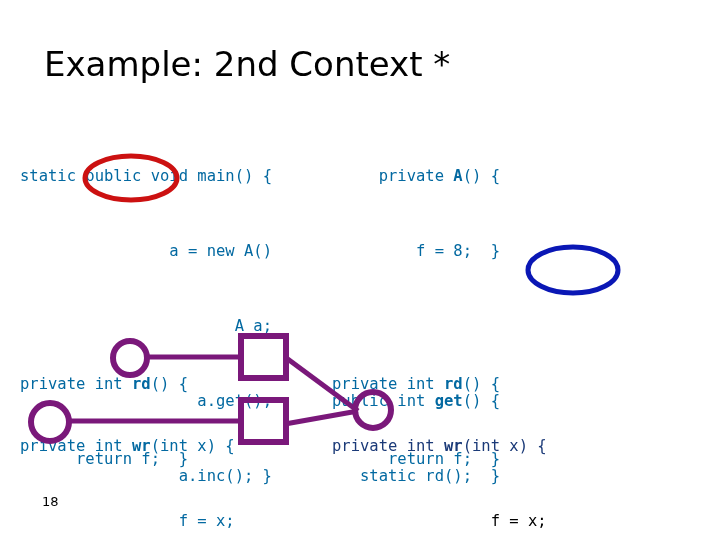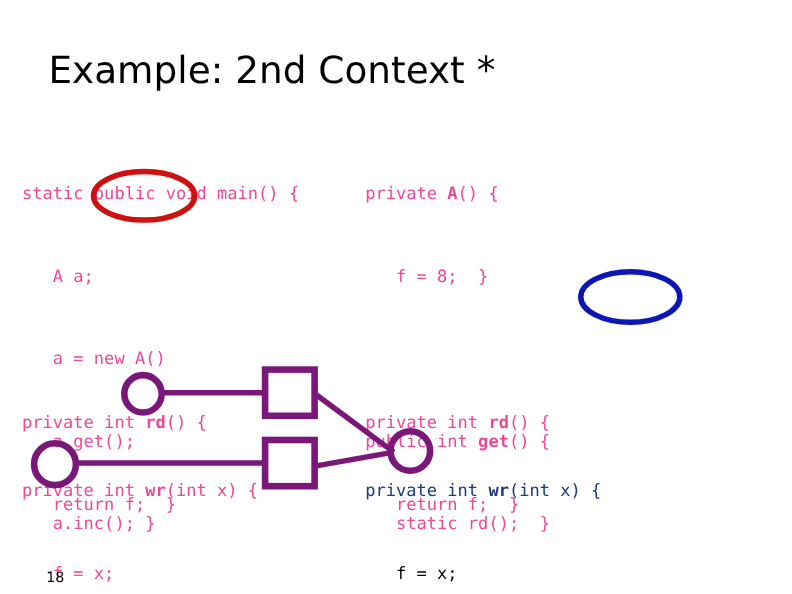--- a/index.html
+++ b/index.html
@@ -7,75 +7,75 @@
     padding: 0;
     background: #ffffff;
   }
   #slide {
     position: relative;
     width: 720px;
     height: 540px;
     background: #ffffff;
     overflow: hidden;
     font-family: "DejaVu Sans Mono", monospace;
+    text-align: right;
   }
   #slide-title {
     position: absolute;
     left: 44px;
     top: 44px;
     font-family: "DejaVu Sans", sans-serif;
     font-size: 34px;
     line-height: 40px;
     color: #000000;
     white-space: pre;
   }
   .code-block {
     position: absolute;
     font-family: "DejaVu Sans Mono", monospace;
     font-size: 15.5px;
     line-height: 25px;
-    color: #ec4899;
+    color: #0369a1;
     white-space: pre;
   }
   .code-line {
     white-space: pre;
     height: 25px;
   }
   .kw-bold { font-weight: bold; }
   .kw-bold-blue { font-weight: bold; color: #1b3a78; }
   .txt-blue { color: #1b3a78; }
   #page-number {
     position: absolute;
     left: 42px;
     top: 494px;
     font-family: "DejaVu Sans", sans-serif;
     font-size: 13px;
     color: #000000;
-    margin-top: 24px;
   }
   #overlay {
     position: absolute;
     left: 0;
     top: 0;
     width: 720px;
     height: 540px;
     pointer-events: none;
   }
 </style>
 </head>
 <body>
 
 <div id="slide">
 
   <div id="slide-title">Example: 2nd Context *</div>
 
   <div class="code-block" style="left:20px; top:114px;">
     <div class="code-line">static public void main() {</div>
+    <div class="code-line">   a = new A()</div>
     <div class="code-line">   A a;</div>
-    <div class="code-line">   a = new A()</div>
     <div class="code-line">   a.get();</div>
     <div class="code-line">   a.inc(); }</div>
   </div>
 
   <div class="code-block" style="left:332px; top:114px;">
     <div class="code-line"><span>private </span><span class="kw-bold">A</span><span>() {</span></div>
     <div class="code-line">   f = 8;  }</div>
     <div class="code-line">&nbsp;</div>
     <div class="code-line"><span>public int </span><span class="kw-bold">get</span><span>() {</span></div>
     <div class="code-line">   static rd();  }</div>

